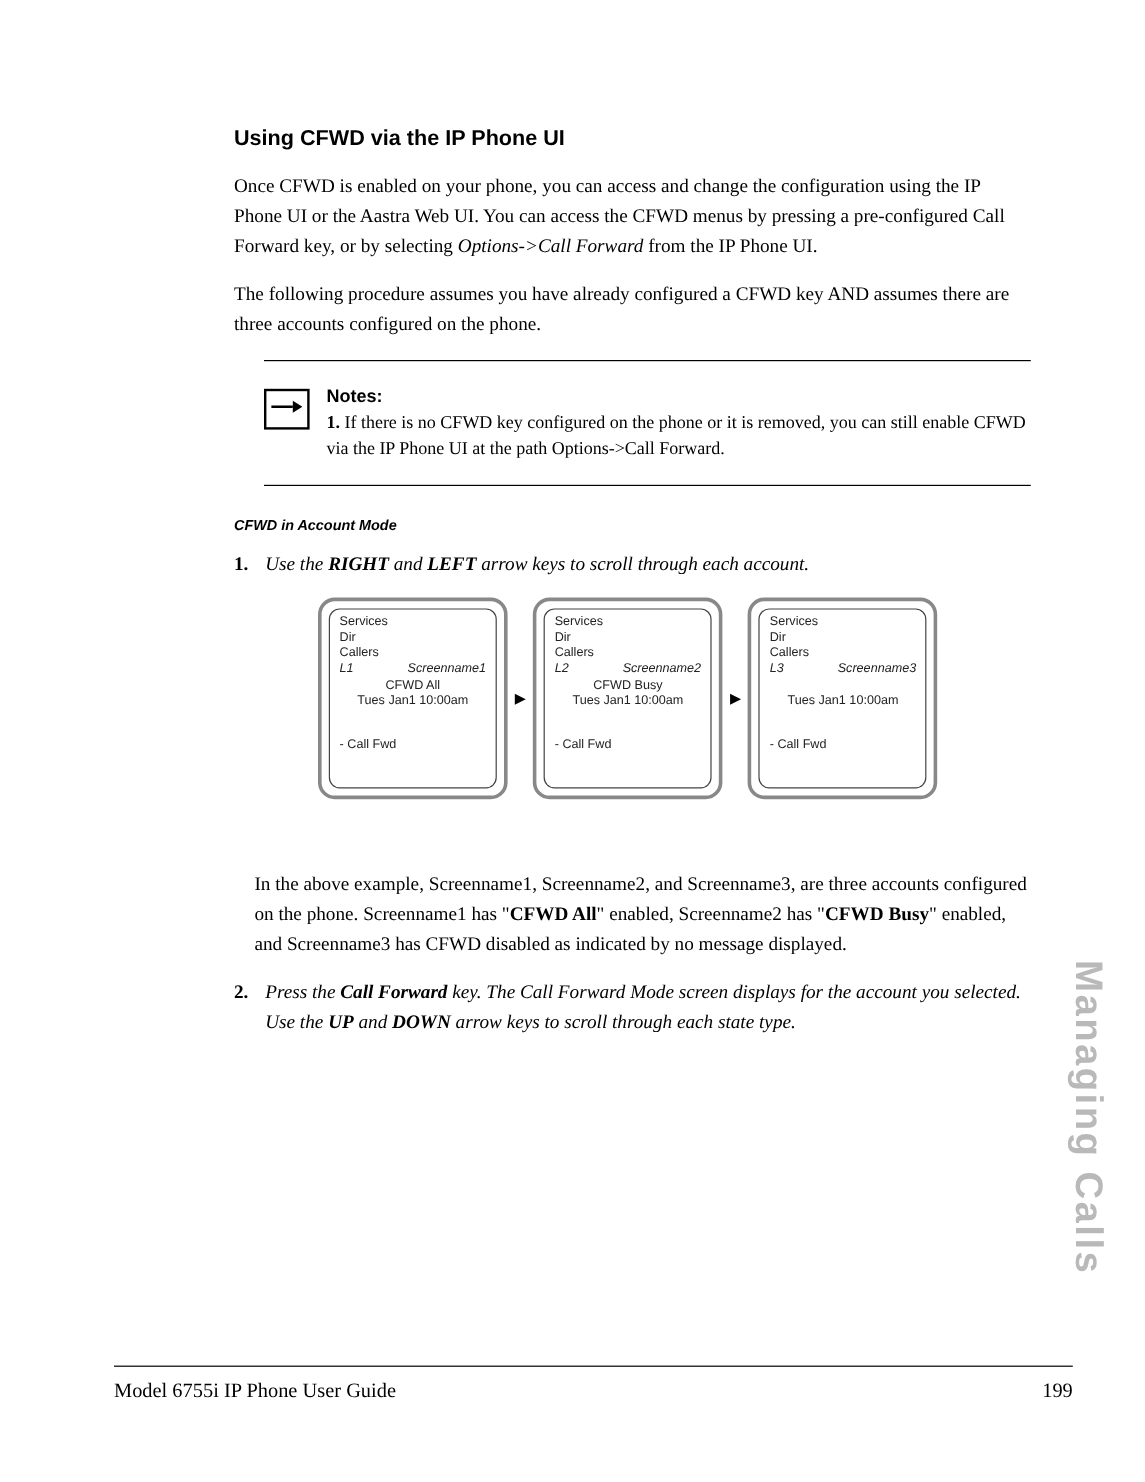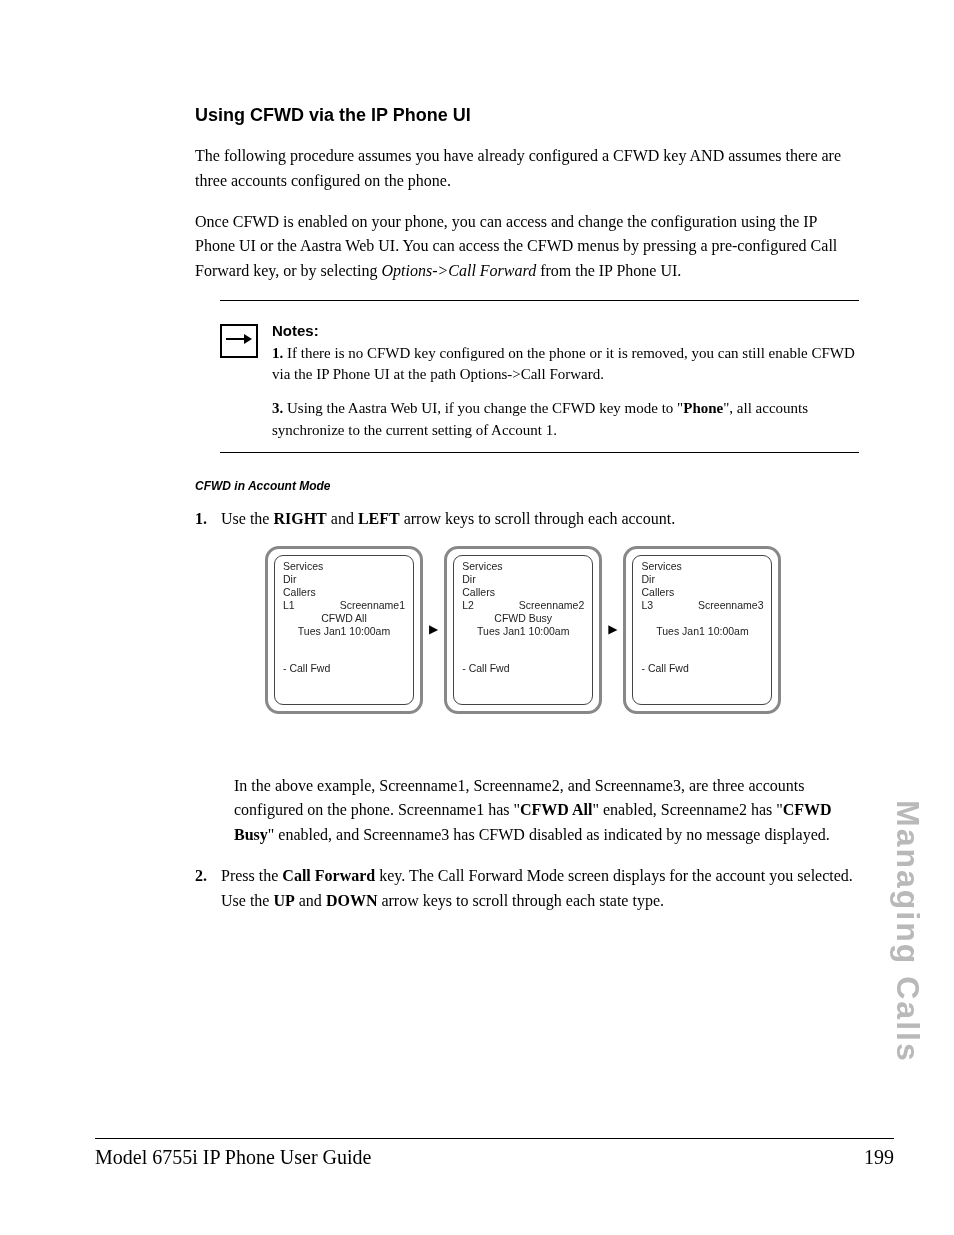--- a/index.html
+++ b/index.html
@@ -56,23 +56,23 @@
     font-family: Arial, Helvetica, sans-serif;
     font-weight: bold;
     font-size: 15px;
   }
   .notes-content p { margin: 0 0 12px 0; }
   .bold { font-weight: bold; }
   .italic { font-style: italic; }
 
   .ol-step { margin: 0 0 14px 0; line-height: 1.55; display:flex; }
   .ol-step .num { font-weight: bold; width: 26px; flex:0 0 26px; }
-  .ol-step .txt { flex:1; }
-
-  .indent-block { margin-left: 39px; line-height:1.55; margin-top:10px; margin-bottom:16px;}
+  .ol-step .txt { flex:1;font-style:italic; }
+
+  .indent-block { margin-left: 17px; line-height:1.55; margin-top:10px; margin-bottom:16px;}
 
   
   .screens-row {
     display: flex;
     align-items: center;
     gap: 6px;
     margin: 14px 0 10px 50px;
     padding-left: 20px;
   }
   .phonescreen {
@@ -89,21 +89,21 @@
     left:6px; right:6px; top:6px; bottom:6px;
     border: 1px solid #444;
     border-radius: 9px;
     padding: 4px 8px;
     font-family: Arial, Helvetica, sans-serif;
     font-size: 10.5px;
     color:#222;
     box-sizing:border-box;
   }
   .phonescreen .inner .row { line-height:1.25; }
-  .phonescreen .inner .row-l { display:flex; justify-content:space-between; }
+  .phonescreen .inner .row-l { display:flex; justify-content:space-between;font-style:italic; }
   .phonescreen .inner .center { text-align:center; }
   .phonescreen .inner .callfwd { position:absolute; bottom:30px; left:8px;}
   .arrow-between {
     font-size: 12px;
     color:#000;
   }
 
   
   .side-tab {
     position: absolute;
@@ -125,47 +125,46 @@
     bottom: 96px;
     border-top: 1px solid #000;
   }
   .footer {
     position: absolute;
     left: 95px;
     right: 60px;
     bottom: 66px;
     display: flex;
     justify-content: space-between;
-    font-size: 20px;
+    font-size: 17px;
   }
 </style>
 </head>
 <body>
 
 <div class="page">
 
   <div class="h-sans-bold">Using CFWD via the IP Phone UI</div>
 
-  <p class="body">The following procedure assumes you have already configured a CFWD key AND assumes there are three accounts configured on the phone.</p>
-
   <p class="body">
     <span>Once CFWD is enabled on your phone, you can access and change the configuration using the IP Phone UI or the Aastra Web UI. You can access the CFWD menus by pressing a pre-configured Call Forward key, or by selecting </span><span class="italic">Options-&gt;Call Forward</span><span> from the IP Phone UI.</span>
   </p>
+
+  <p class="body">The following procedure assumes you have already configured a CFWD key AND assumes there are three accounts configured on the phone.</p>
 
   <div class="notes-block">
     <div class="note-icon">
       <svg width="26" height="14" viewBox="0 0 26 14">
           <line x1="0" y1="7" x2="18" y2="7" stroke="#000" stroke-width="2"></line>
           <polygon points="18,2 26,7 18,12" fill="#000"></polygon>
         </svg>
     </div>
     <div class="notes-content">
       <p><span class="notes-title">Notes:</span><br>
       <span class="bold">1.</span><span>  If there is no CFWD key configured on the phone or it is removed, you can still enable CFWD via the IP Phone UI at the path Options-&gt;Call Forward.</span></p>
-      <p style="margin-bottom:4px"><span class="bold">3.</span><span>  Using the Aastra Web UI, if you change the CFWD key mode to "</span><span class="bold">Phone</span><span>", all accounts synchronize to the current setting of Account 1.</span></p>
     </div>
   </div>
 
   <div class="h-sans-boldit">CFWD in Account Mode</div>
 
   <div class="ol-step">
     <div class="num">1.</div>
     <div class="txt">
       <span>Use the </span><span class="bold">RIGHT</span><span> and </span><span class="bold">LEFT</span><span> arrow keys to scroll through each account.</span>
     </div>

